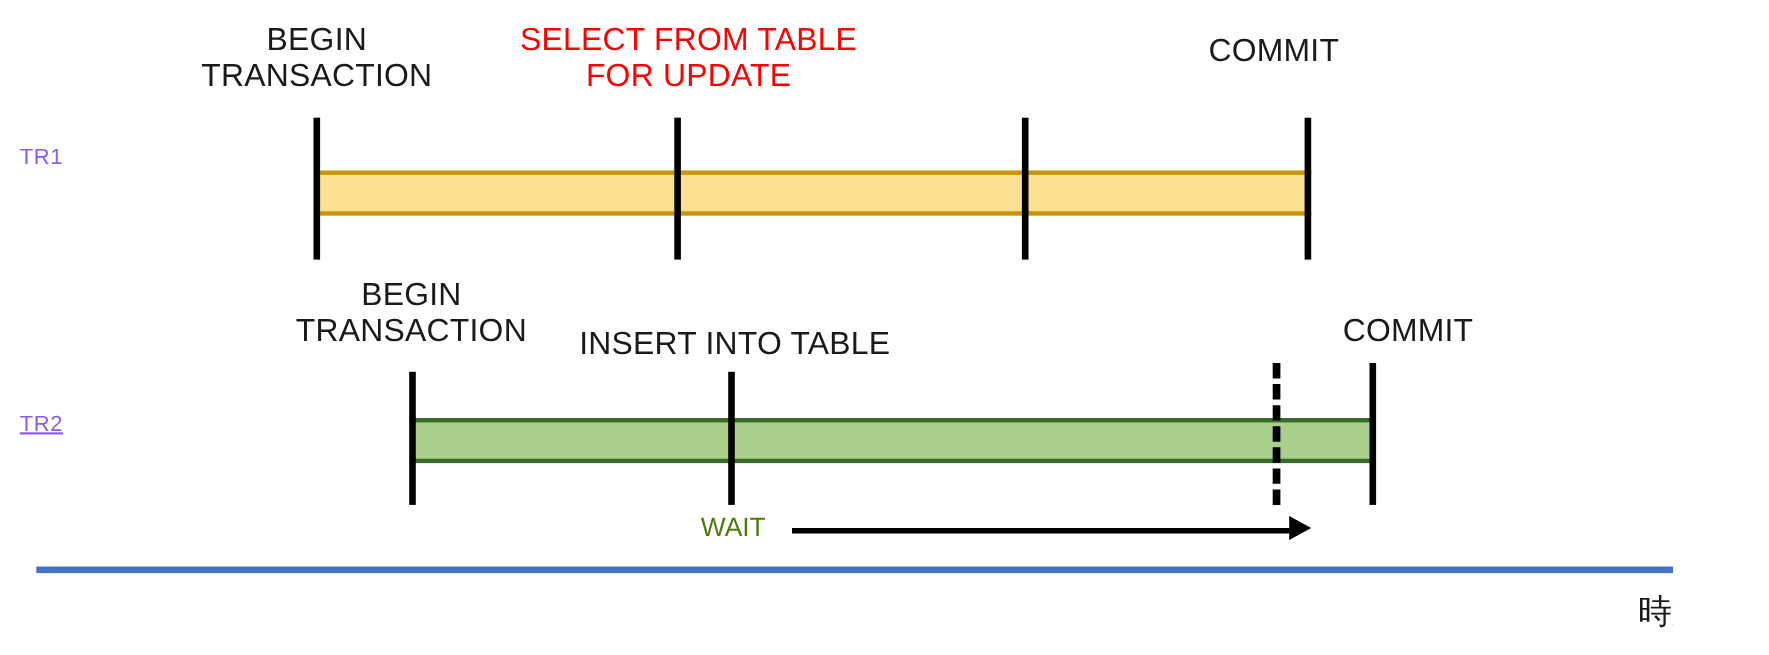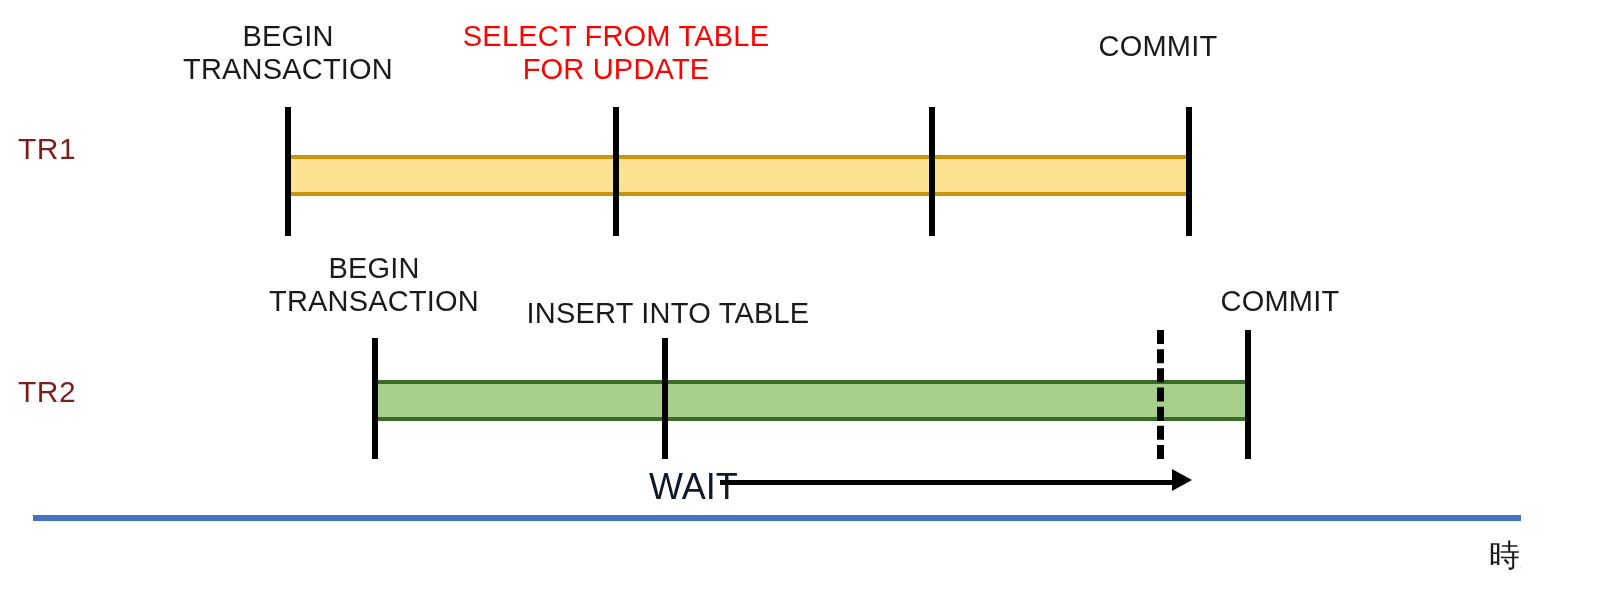--- a/index.html
+++ b/index.html
@@ -16,22 +16,22 @@
     height: 595px;
     background: #ffffff;
     overflow: hidden;
   }
 
   
   .abs { position: absolute; }
 
   
   .row-label {
-    font-size: 30px;
-    color: #7f1d1d;
+    font-size: 20px;
+    color: #8b5cf6;
     letter-spacing: 0.5px;
     white-space: nowrap;
   }
 
   
   .caption {
     font-size: 29px;
     line-height: 33px;
     color: #1a1a1a;
     text-align: center;
@@ -59,24 +59,23 @@
     border-bottom: 4px solid #C8960C;
   }
   .bar.tr2 {
     background: #A9CF8C;
     border-top: 4px solid #3A6B28;
     border-bottom: 4px solid #3A6B28;
   }
 
   
   .wait-label {
-    font-size: 36px;
-    color: #0f172a;
+    font-size: 24px;
+    color: #4d7c0f;
     white-space: nowrap;
-    margin-left: 12px;
   }
   .wait-arrow-line {
     background: #000000;
     height: 5px;
   }
   .wait-arrow-head {
     width: 0; height: 0;
     border-top: 11px solid transparent;
     border-bottom: 11px solid transparent;
     border-left: 20px solid #000000;
@@ -101,21 +100,21 @@
   }
 </style>
 </head>
 <body>
 
 <div id="canvas">
 
   <div class="abs caption" style="left:167px; top:20px; width:242px;">BEGIN
 TRANSACTION</div>
 
-  <div class="abs caption red" style="left:442px; top:20px; width:348px;">SELECT FROM TABLE
+  <div class="abs caption red" style="left:452px; top:20px; width:348px;">SELECT FROM TABLE
 FOR UPDATE</div>
 
 
   <div class="abs caption" style="left:1068px; top:30px; width:180px;">COMMIT</div>
 
   <div class="abs row-label" style="left:18px; top:132px;">TR1</div>
 
   <div class="abs bar tr1" style="left:288px; top:155px; width:904px; height:41px;"></div>
 
   <div class="abs tick" style="left:285px; top:107px; height:129px;"></div>
@@ -123,21 +122,21 @@
   <div class="abs tick" style="left:929px; top:107px; height:129px;"></div>
   <div class="abs tick" style="left:1186px; top:107px; height:129px;"></div>
 
   <div class="abs caption" style="left:253px; top:252px; width:242px;">BEGIN
 TRANSACTION</div>
 
   <div class="abs caption" style="left:512px; top:297px; width:312px;">INSERT INTO TABLE</div>
 
   <div class="abs caption" style="left:1190px; top:285px; width:180px;">COMMIT</div>
 
-  <div class="abs row-label" style="left:18px; top:375px;">TR2</div>
+  <div class="abs row-label" style="left:18px; top:375px;text-decoration:underline;">TR2</div>
 
   <div class="abs bar tr2" style="left:375px; top:380px; width:873px; height:41px;"></div>
 
   <div class="abs tick" style="left:372px; top:338px; height:121px;"></div>
   <div class="abs tick" style="left:662px; top:338px; height:121px;"></div>
   <div class="abs tick dashed" style="left:1157px; top:330px; height:129px;"></div>
   <div class="abs tick" style="left:1245px; top:330px; height:129px;"></div>
 
   <div class="abs wait-label" style="left:637px; top:466px;">WAIT</div>
   <div class="abs wait-arrow-line" style="left:720px; top:480px; width:455px;"></div>

